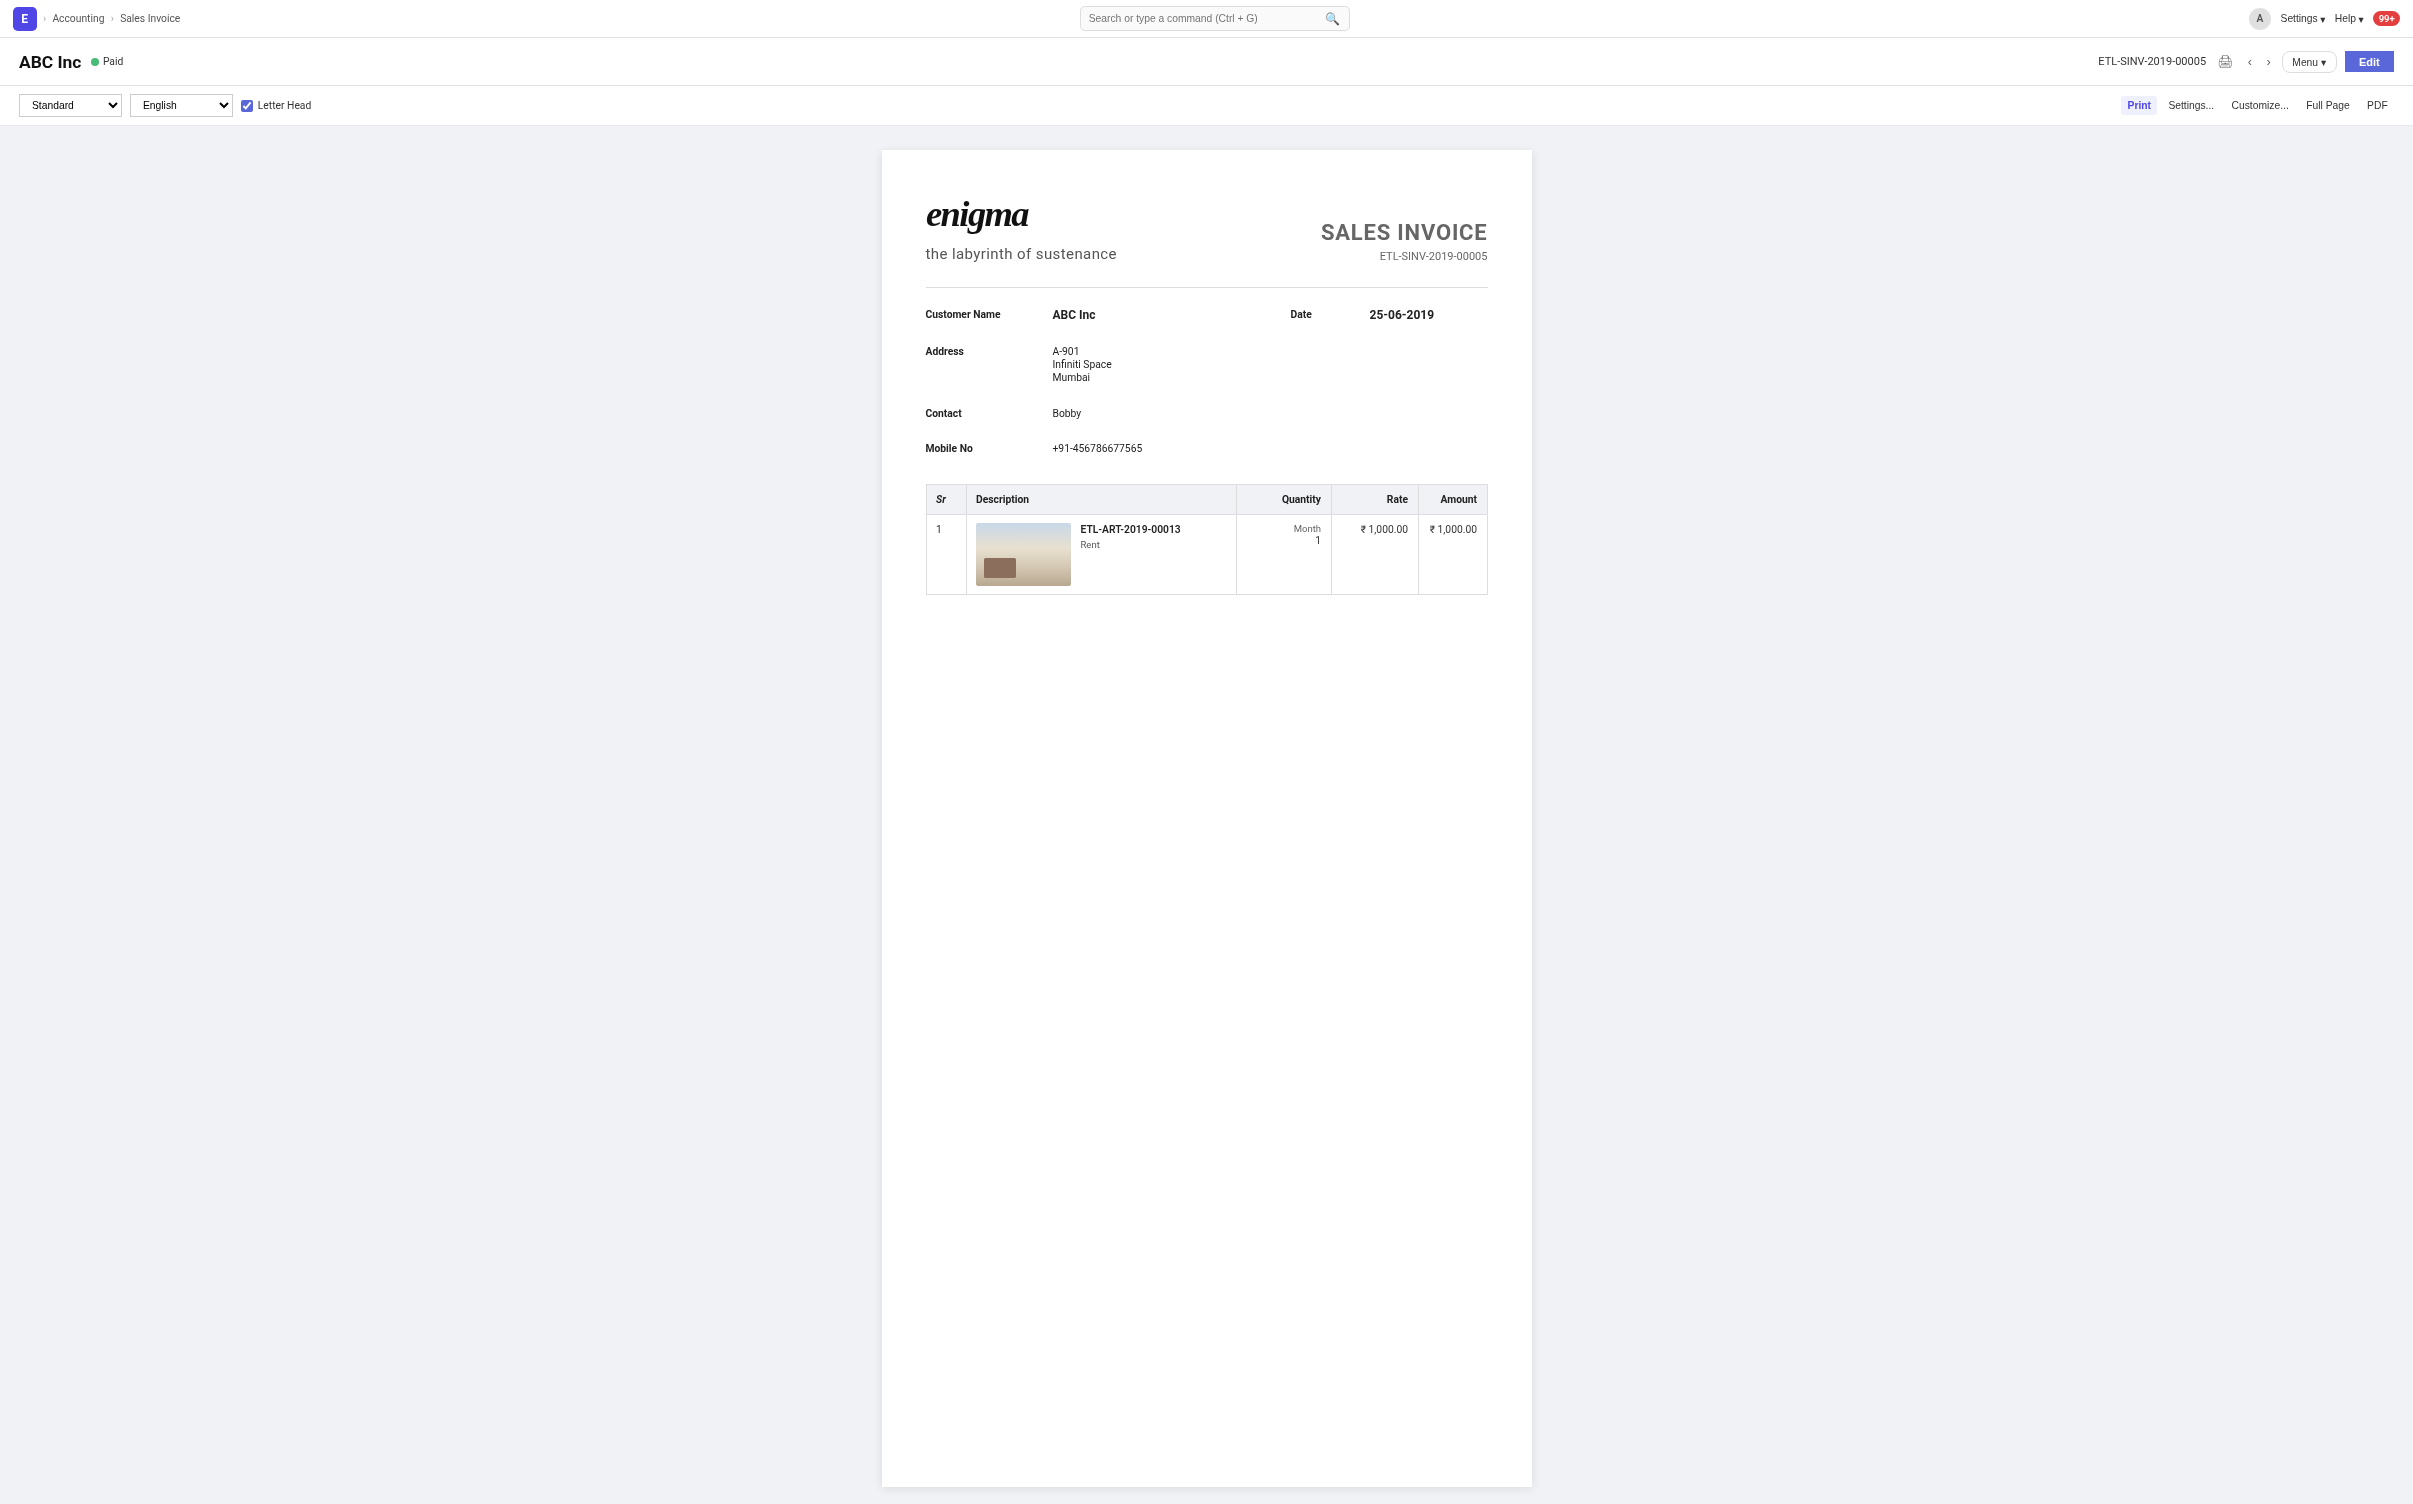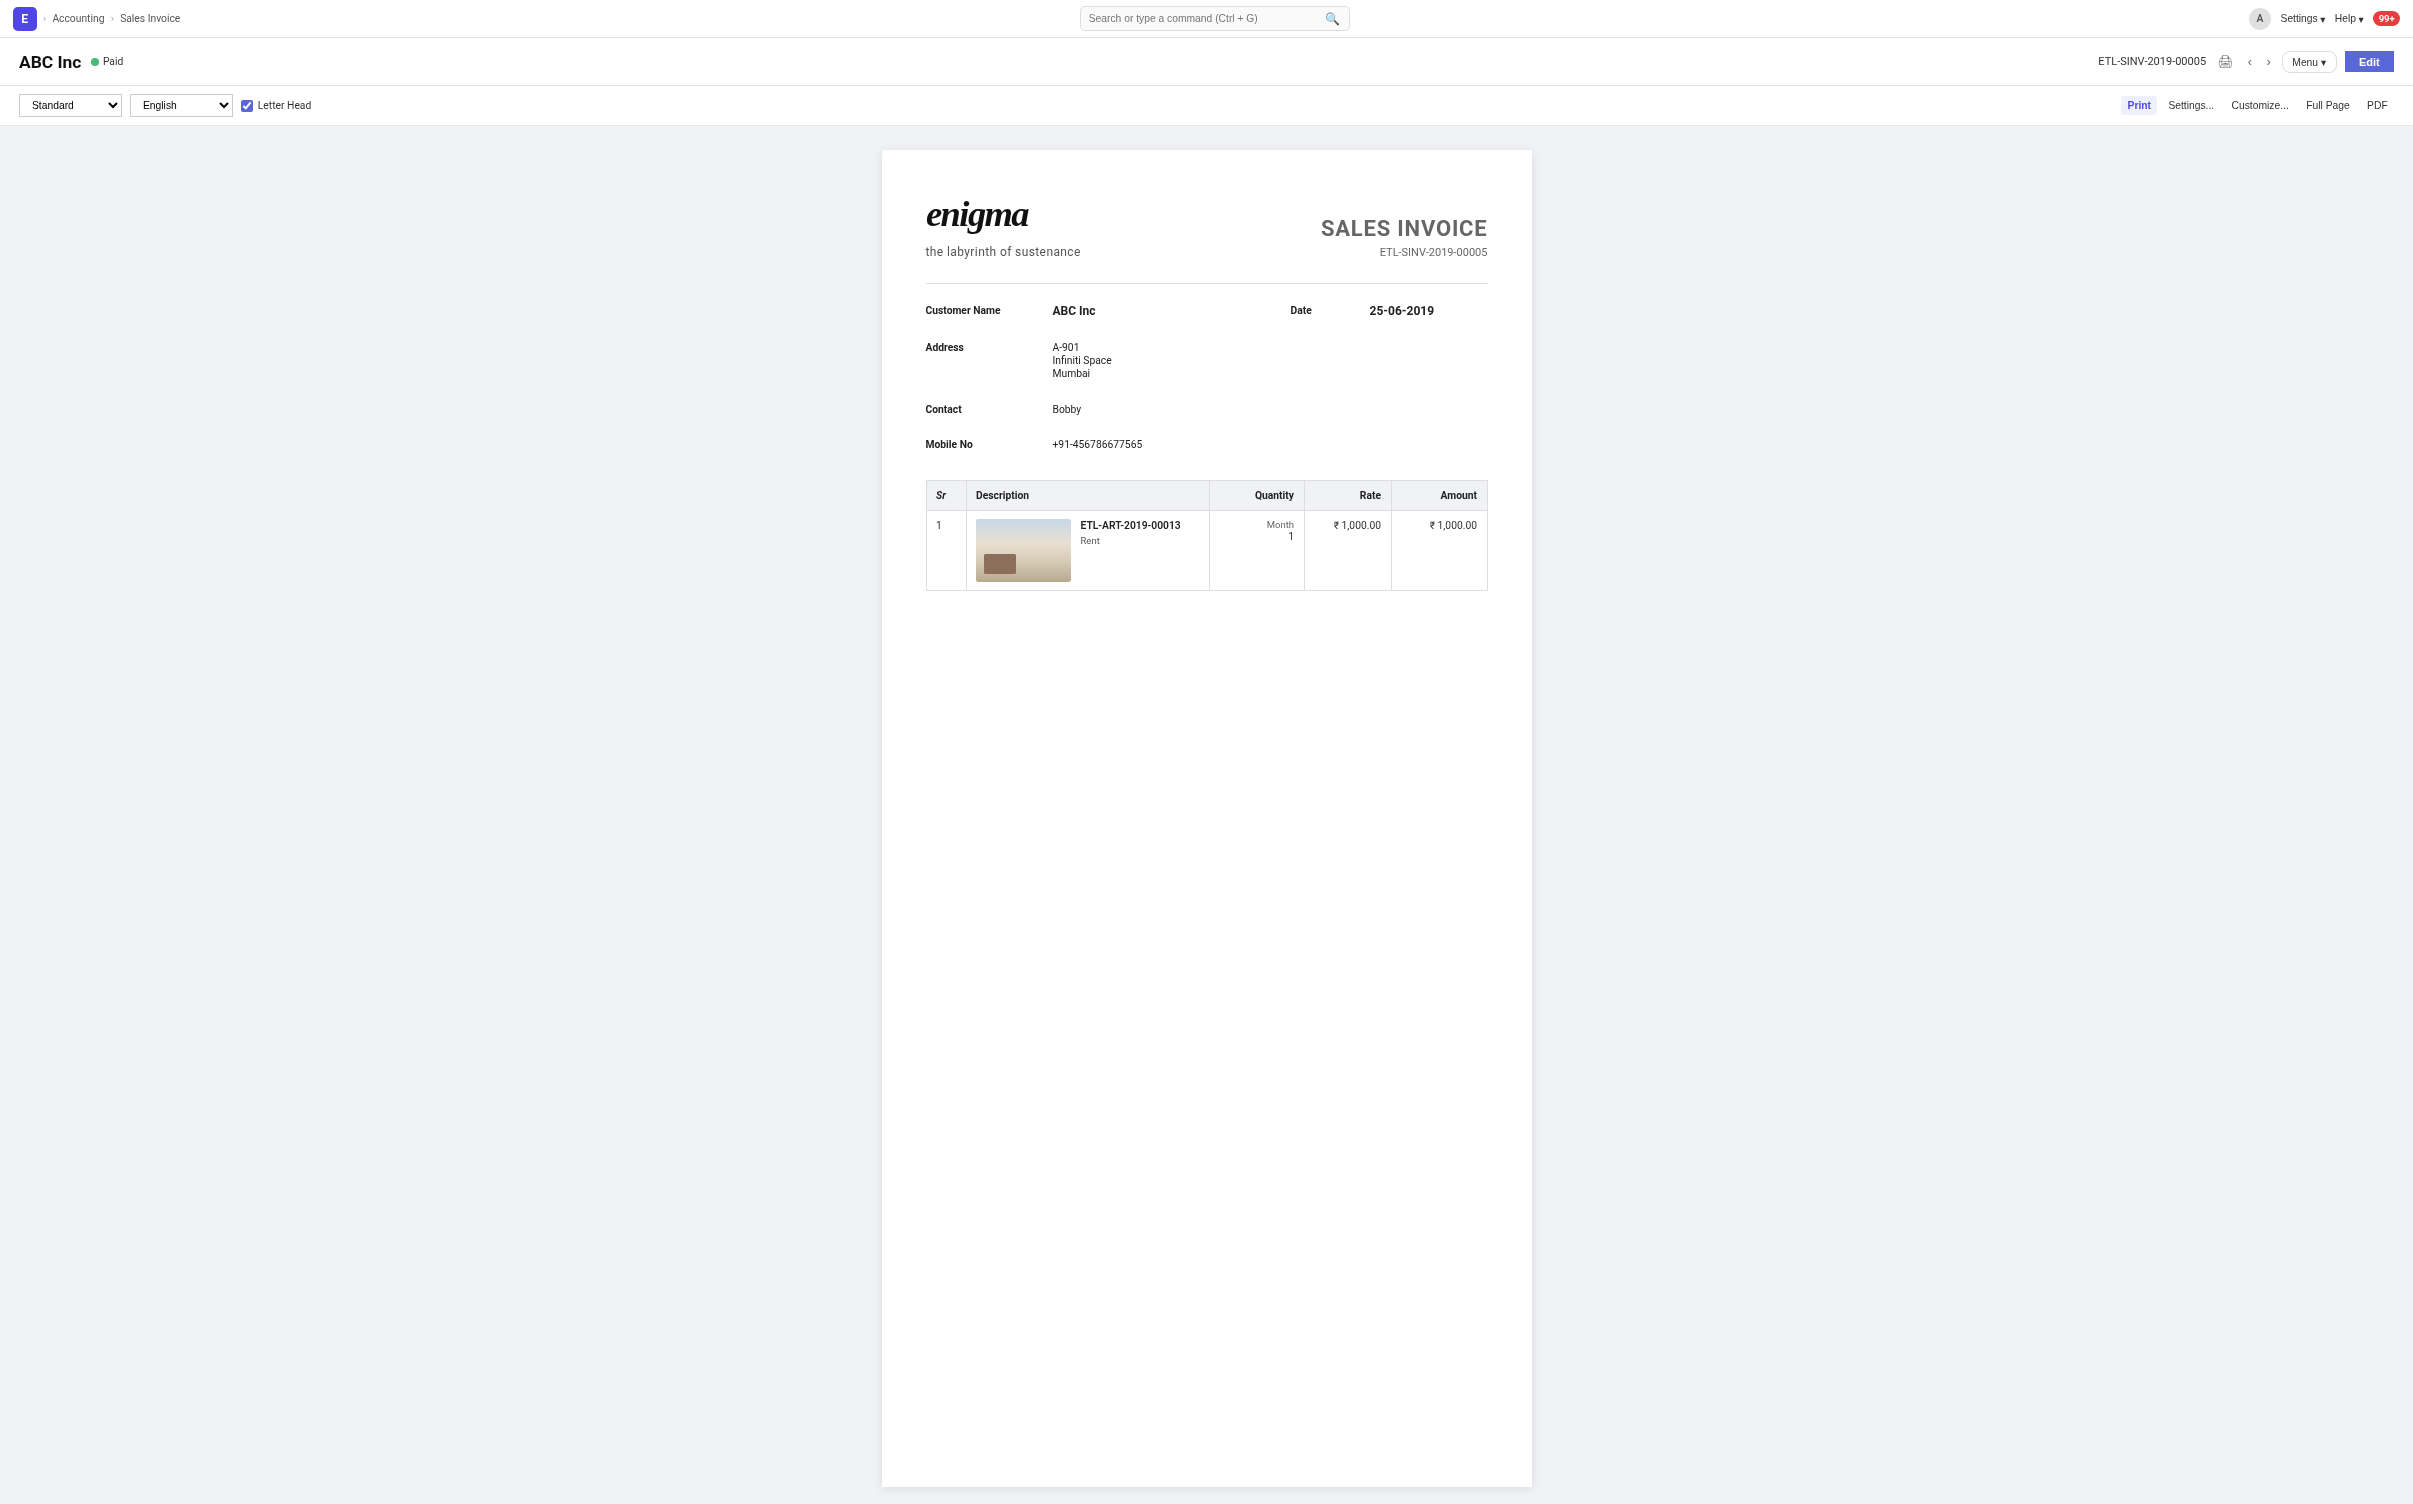--- a/index.html
+++ b/index.html
@@ -250,21 +250,21 @@
     .logo-area {}
     .logo-text {
       font-family: 'Times New Roman', Times, serif;
       font-size: 28.5px;
       font-weight: 900;
       letter-spacing: -0.8px;
       color: #111;
       font-style: italic;
     }
     .logo-tagline {
-      font-size: 12px;
+      font-size: 15px;
       color: #555;
       margin-top: 3.2px;
       letter-spacing: 0.4px;
     }
     .invoice-title-area {
       text-align: right;
     }
     .invoice-main-title {
       font-size: 22px;
       font-weight: 700;
@@ -499,21 +499,21 @@
         <div></div>
     </div>
 
     <table class="items-table">
       <thead>
         <tr>
           <th style="width:40px;font-style:italic;">Sr</th>
           <th>Description</th>
           <th class="right" style="width:95px;">Quantity</th>
           <th class="right" style="width:87px;margin-top:13px;">Rate</th>
-          <th class="right" style="width:96px;">Amount</th>
+          <th class="right" style="width:69px;">Amount</th>
         </tr>
       </thead>
       <tbody>
         <tr>
           <td>1</td>
           <td>
             <div class="item-desc-col">
 
               <div class="item-img" style="width:95px;height:63px;border-radius:3.2px;overflow:hidden;flex-shrink:0;">
                 <svg width="95" height="63" viewBox="0 0 120 80" xmlns="http://www.w3.org/2000/svg">

